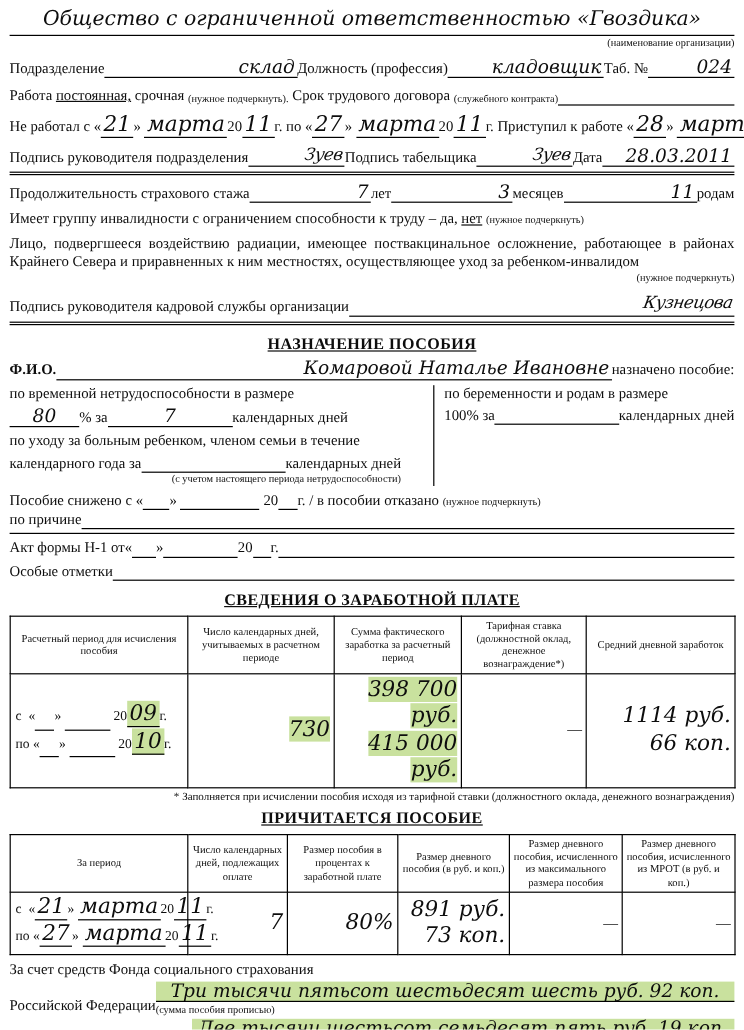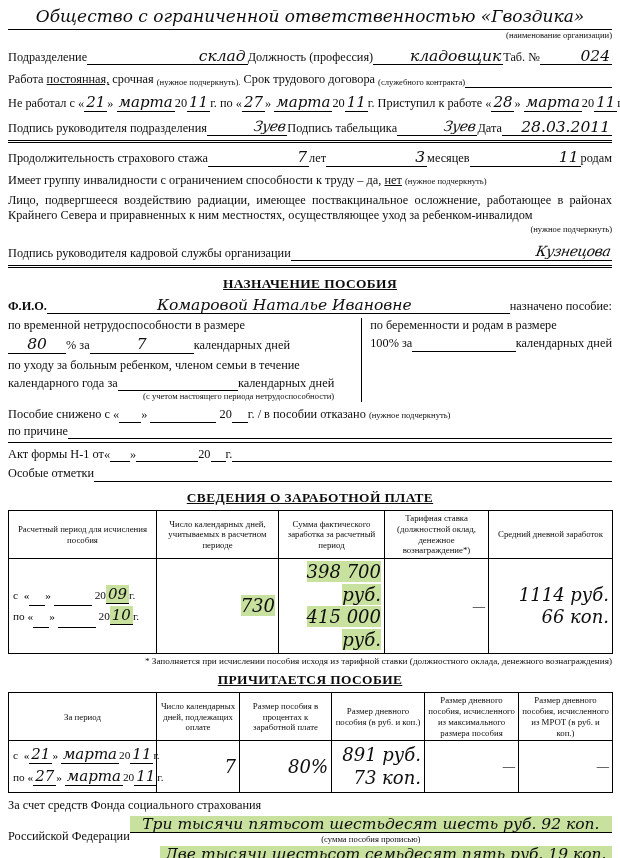--- a/index.html
+++ b/index.html
@@ -11,40 +11,40 @@
   .j{text-align:justify;}
   .bold{font-weight:bold;}
   .ul{text-decoration:underline;}
   .sm{font-size:8.6px;}
   .sm9{font-size:9.2px;}
   .nw{white-space:nowrap;}
   .row{display:flex;align-items:flex-end;margin-top:7px;}
   .lbl{white-space:nowrap;}
   .fill{flex:1 1 auto;border-bottom:1px solid #000;text-align:right;padding:0 2px;min-width:8px;}
   .b{display:inline-block;border-bottom:1px solid #000;text-align:center;vertical-align:bottom;}
-  .hw{font-family:"DejaVu Serif",serif;font-style:italic;font-size:15px;line-height:1.05;}
+  .hw{font-family:"DejaVu Serif",serif;font-style:italic;font-size:18px;line-height:1.05;}
   .hw-lg{font-size:15.5px;}
   .hwu{border-bottom:1px solid #000;padding:0 2px;}
   .script{font-family:"DejaVu Serif",serif;font-style:italic;font-size:14px;display:inline-block;transform:skewX(-10deg);letter-spacing:-.5px;}
   .hl{background:var(--hl);}
   .sect{text-align:center;font-weight:bold;text-decoration:underline;font-size:13.4px;margin:8px 0 4px;letter-spacing:.4px;}
   .org-title{text-align:center;font-family:"DejaVu Serif",serif;font-style:italic;font-size:17px;padding-bottom:2px;border-bottom:1.4px solid #000;}
   .rule2{border:0;border-top:3px double #000;margin:4px 0 1px;}
   .rule1{border:0;border-top:1.3px solid #000;margin:3px 0 0;}
   table{border-collapse:collapse;width:100%;table-layout:fixed;margin-top:2px;}
   td,th{border:1px solid #000;padding:2px 3px;vertical-align:middle;}
   th{font-weight:normal;font-size:8.8px;line-height:1.22;text-align:center;}
   .tv{text-align:right;font-family:"DejaVu Serif",serif;font-style:italic;font-size:18px;line-height:1.25;}
   .pcell{font-size:11.3px;white-space:nowrap;padding-left:4px;line-height:1.9;}
   .cols{display:flex;margin-top:4px;gap:21px;}
   .colL{width:57%;padding-right:6px;}
   .colR{width:43%;border-left:1.5px solid #000;padding-left:8px;}
   .fillblock{flex:1 1 auto;display:flex;flex-direction:column;}
   .filled{border-bottom:1px solid #000;text-align:center;padding:0 2px;}
-  .cap{text-align:center;font-size:8.6px;line-height:1.2;margin-top:1px;} .mt4{margin-top:4px;}
+  .cap{text-align:left;font-size:8.6px;line-height:1.2;margin-top:1px;} .mt4{margin-top:4px;}
 </style>
 </head>
 <body>
 
 <div class="page">
 
   <div class="org-title">Общество с ограниченной ответственностью «Гвоздика»</div>
   <div class="c sm">(наименование организации)</div>
 
   <div class="row">
@@ -108,21 +108,21 @@
   <div class="row" style="margin-top:8px">
     <span class="lbl">Подпись руководителя кадровой службы организации</span>
     <span class="fill"><span class="script">Кузнецова</span></span>
   </div>
   <hr class="rule2">
 
   <div class="sect">НАЗНАЧЕНИЕ ПОСОБИЯ</div>
 
   <div class="row" style="margin-top:2px">
     <span class="lbl bold">Ф.И.О.</span>
-    <span class="fill hw hw-lg" style="text-align:center;padding-left:14px">Комаровой Наталье Ивановне</span>
+    <span class="fill hw hw-lg" style="text-align:right;padding-left:14px">Комаровой Наталье Ивановне</span>
     <span class="lbl">назначено пособие:</span>
   </div>
 
   <div class="cols">
     <div class="colL">
       <div>по временной нетрудоспособности в размере</div>
       <div class="row" style="margin-top:3px">
         <span class="b hw hw-lg" style="width:58px">80</span>
         <span class="lbl">% за</span>
         <span class="b hw hw-lg" style="width:104px">7</span>

